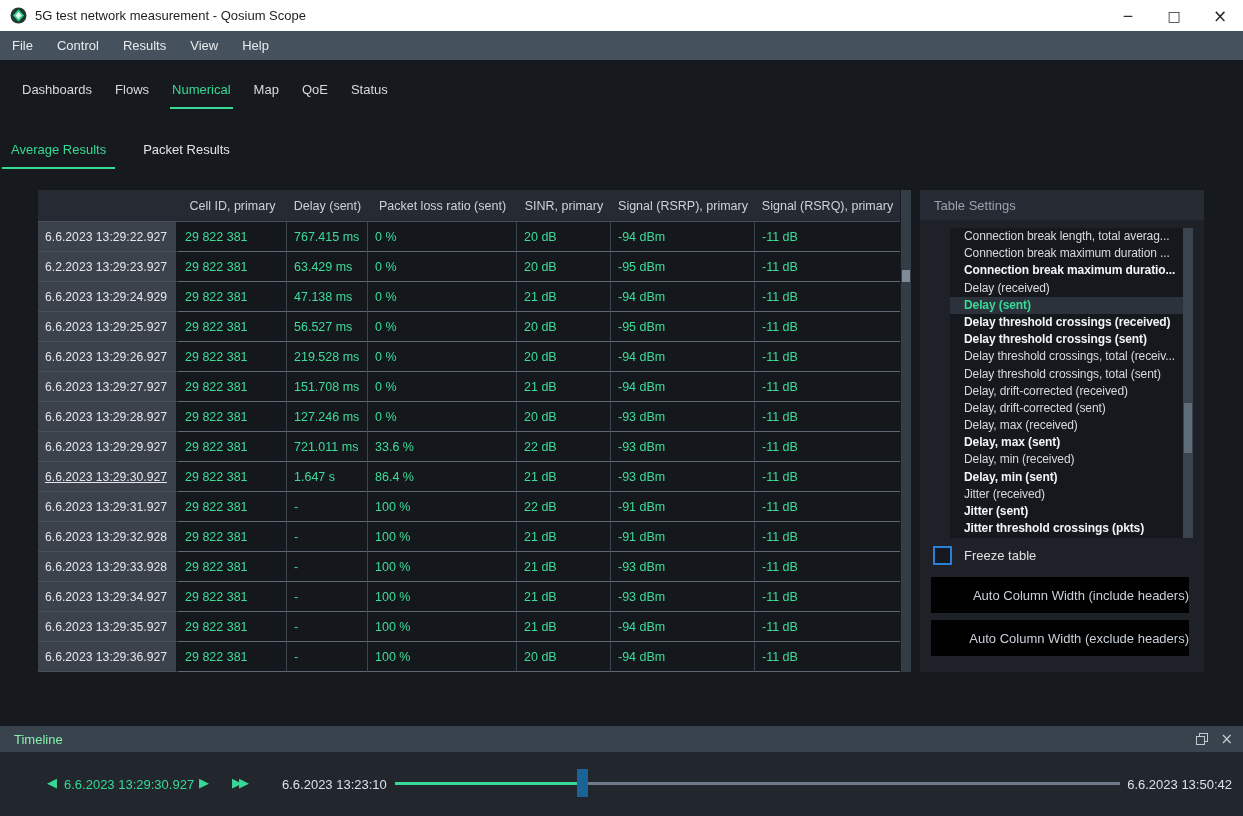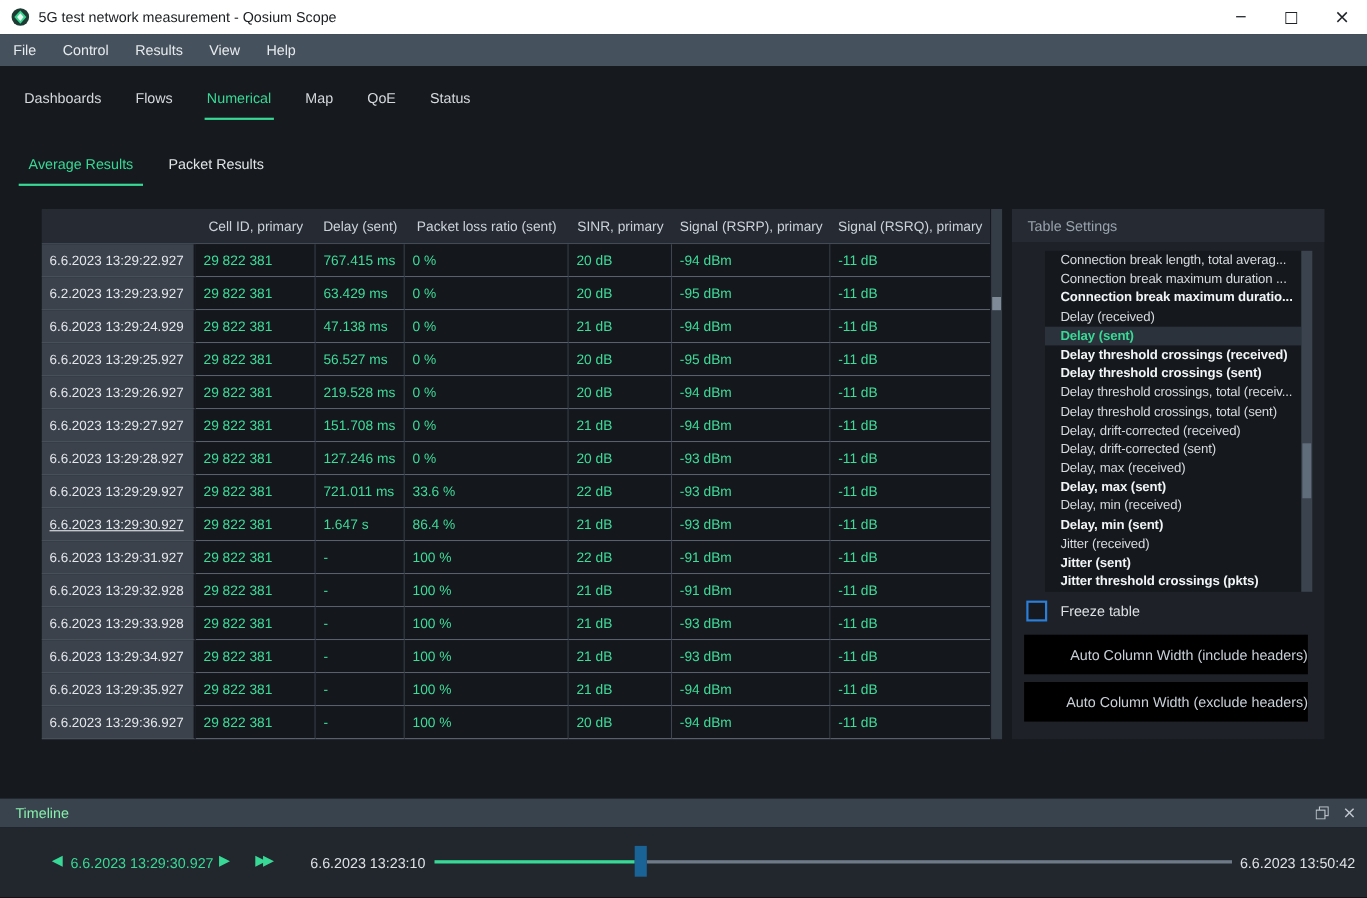--- a/index.html
+++ b/index.html
@@ -13,24 +13,24 @@
   .title-text { margin-left:8px; font-size:13px; color:#1b1e21; }
   .win-controls { margin-left:auto; display:flex; height:100%; }
   .win-btn { width:46px; height:100%; display:flex; align-items:center; justify-content:center; color:#1f2328; font-size:14px; font-family:"DejaVu Sans", sans-serif; cursor:default; }
   .win-btn.close { font-size:17px; }
 
   
   .menubar { position:absolute; top:31px; left:0; width:100%; height:29px; background:#45515c; display:flex; align-items:center; gap:16px; padding-left:8px; }
   .menu-item { color:#e8ebee; font-size:13px; padding:0 4px; }
 
   
-  .tabbar { position:absolute; top:82px; left:20px; display:flex; gap:27px;justify-content:space-between; }
+  .tabbar { position:absolute; top:82px; left:20px; display:flex; gap:19px;justify-content:space-between; }
   .tab { color:#d6dade; font-size:13px; padding:0 2px 10px 2px; border-bottom:2px solid transparent; }
   .tab.active { color:#38d996; border-bottom-color:#38d996; }
-  .subtabbar { position:absolute; top:142px; left:17px; display:flex; gap:14px; }
+  .subtabbar { position:absolute; top:142px; left:2px; display:flex; gap:19px; }
   .subtab { color:#e2e5e8; font-size:13px; padding:0 9px 10px 9px; border-bottom:2px solid transparent; }
   .subtab.active { color:#38d996; border-bottom-color:#38d996; }
 
   
   .dtable { position:absolute; top:190px; left:38px; width:862px; }
   .thead, .trow { display:grid; grid-template-columns:140px 109px 81px 149px 94px 144px 145px; }
   .thead { height:32px; background:#262b33; border-bottom:1px solid #454e59; }
   .th { color:#ccd2d9; font-size:12.5px; display:flex; align-items:center; justify-content:center; white-space:nowrap; overflow:hidden; }
   .corner { background:#262b33; }
   .trow { height:30px;border-radius:7px; }

